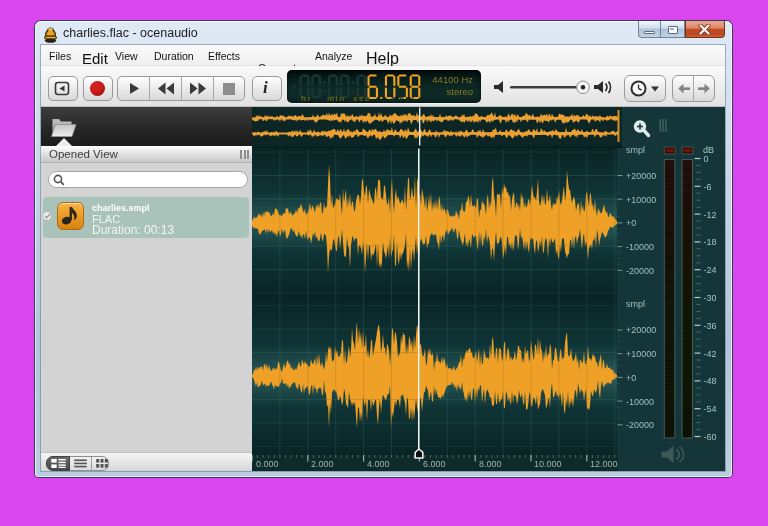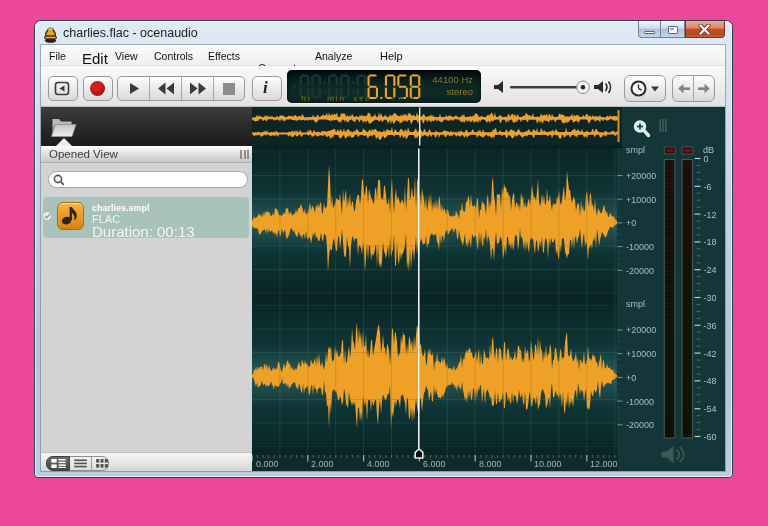--- a/index.html
+++ b/index.html
@@ -1,15 +1,15 @@
 <!DOCTYPE html>
 <html><head><meta charset="utf-8"><style>
 html,body{margin:0;padding:0;background:#000;}
 *{box-sizing:border-box;}
-#page{position:relative;width:768px;height:526px;background:#ec4899;overflow:hidden;font-family:"Liberation Sans",sans-serif;}
+#page{position:relative;width:768px;height:526px;background:#d946ef;overflow:hidden;font-family:"Liberation Sans",sans-serif;}
 .abs{position:absolute;}
 </style></head><body>
 <div id="page">
 
 <div class="abs" style="left:35px;top:21px;width:697px;height:456px;border-radius:6px 6px 4px 4px;background:linear-gradient(#dfeaf5,#c3d3e6 40%,#b3c5da 70%,#bccde0);box-shadow:0 0 0 1px #30404f, inset 0 0 0 1px rgba(255,255,255,.65);"></div>
 <svg class="abs" style="left:43px;top:26px" width="15" height="17" viewBox="0 0 15 17">
 <ellipse cx="7.5" cy="14.6" rx="5.8" ry="2.2" fill="#2e2012"></ellipse>
 <path d="M7.5 2.2 C5.6 2.2 4.6 3.4 4.6 4.6 C3.2 5.6 2.6 7.6 2.6 10.2 L12.4 10.2 C12.4 7.6 11.8 5.6 10.4 4.6 C10.4 3.4 9.4 2.2 7.5 2.2 Z" fill="#eda31f" stroke="#43300f" stroke-width="1.3"></path>
 <rect x="1.6" y="10.2" width="11.8" height="2.6" rx="1.3" fill="#f0b23c" stroke="#43300f" stroke-width="1.1"></rect>
 <path d="M5.2 3.4 C5.8 2.6 9.2 2.6 9.8 3.4" fill="none" stroke="#f7e9c8" stroke-width="1.1"></path>
@@ -22,28 +22,28 @@
 <div class="abs" style="left:644px;top:31px;width:11px;height:3px;background:#fdfdfd;border:1px solid #5a6b80;border-radius:1px;"></div>
 <div class="abs" style="left:668px;top:26px;width:10px;height:8px;border:1px solid #5a6b80;background:#fdfdfd;border-radius:1px;"></div>
 <div class="abs" style="left:670px;top:28px;width:4px;height:2px;background:#9fb2c6;"></div>
 <svg class="abs" style="left:698px;top:24px" width="13" height="11" viewBox="0 0 13 11">
       <path d="M2.5 1.5 L10.5 9.5 M10.5 1.5 L2.5 9.5" stroke="#7a3520" stroke-width="4" stroke-linecap="round"></path>
       <path d="M2.5 1.5 L10.5 9.5 M10.5 1.5 L2.5 9.5" stroke="#f4f4f4" stroke-width="2.4" stroke-linecap="round"></path>
     </svg>
 
 <div class="abs" style="left:40px;top:44px;width:686px;height:428px;border:1px solid rgba(100,120,145,0.55);"></div>
 <div class="abs" style="left:41px;top:45px;width:684px;height:21px;background:linear-gradient(#fbfbfb,#efefef);border-bottom:1px solid #e2e2e2;"></div>
-<div class="abs" style="left:49px;top:50px;font-size:10.5px;color:#111;">File</div>
+<div class="abs" style="left:49px;top:50px;font-size:10.5px;color:#111;">Files</div>
 <div class="abs" style="left:82px;top:50px;font-size:15px;color:#111;">Edit</div>
 <div class="abs" style="left:115px;top:50px;font-size:10.5px;color:#111;">View</div>
-<div class="abs" style="left:154px;top:50px;font-size:10.5px;color:#111;">Controls</div>
+<div class="abs" style="left:154px;top:50px;font-size:10.5px;color:#111;">Duration</div>
 <div class="abs" style="left:208px;top:50px;font-size:10.5px;color:#111;text-align:center;">Effects</div>
 <div class="abs" style="left:258px;top:62px;font-size:10.5px;color:#111;">Generate</div>
 <div class="abs" style="left:315px;top:50px;font-size:10.5px;color:#111;">Analyze</div>
-<div class="abs" style="left:380px;top:50px;font-size:11px;color:#111;">Help</div>
+<div class="abs" style="left:366px;top:50px;font-size:16px;color:#111;">Help</div>
 <div class="abs" style="left:41px;top:66px;width:684px;height:41px;background:linear-gradient(#fafafa,#e9e9e9 70%,#e2e2e2);border-bottom:1px solid #bcbcbc;"></div>
 <div class="abs" style="left:48px;top:76px;width:30px;height:25px;background:linear-gradient(#fefefe,#e9e9e9 55%,#d9d9d9);border:1px solid #9a9a9a;border-radius:5px;"></div>
 <svg class="abs" style="left:54px;top:81px;" width="17" height="15" viewBox="0 0 17 15">
 <rect x="1.5" y="1.5" width="13" height="12" rx="2.5" fill="none" stroke="#3a3a3a" stroke-width="1.6"></rect>
 <polygon points="10.5,4.5 5.5,7.5 10.5,10.5" fill="#3a3a3a"></polygon>
     </svg>
 <div class="abs" style="left:83px;top:76px;width:30px;height:25px;background:linear-gradient(#fefefe,#e9e9e9 55%,#d9d9d9);border:1px solid #9a9a9a;border-radius:5px;"></div>
 <div class="abs" style="left:90px;top:81px;width:15px;height:15px;border-radius:50%;background:radial-gradient(circle at 40% 35%,#d02020 0 30%,#a31010 80%,#7d0a0a);"></div>
 <div class="abs" style="left:117px;top:76px;width:128px;height:25px;background:linear-gradient(#fefefe,#e9e9e9 55%,#d9d9d9);border:1px solid #9a9a9a;border-radius:5px;"></div>
 <div class="abs" style="left:149px;top:77px;width:1px;height:23px;background:#a8a8a8;"></div>
@@ -186,21 +186,21 @@
 <ellipse cx="9.6" cy="18.6" rx="4.8" ry="3.8" fill="#26261f" transform="rotate(-16 9.6 18.6)"></ellipse>
 <rect x="12.6" y="5" width="2.3" height="13" fill="#26261f"></rect>
 <path d="M14.9 4.6 C15.5 8.2 20.3 9.2 19.8 14.2 C19.6 16.4 18.2 17.8 17.1 18.1 C18.0 14.8 17.0 12.4 14.9 10.7 Z" fill="#26261f"></path>
 </svg>
 <div class="abs" style="left:42px;top:211px;width:10px;height:10px;border-radius:50%;background:#ececec;border:1px solid #b5b5b5;"></div>
 <svg class="abs" style="left:44px;top:213px" width="7" height="6" viewBox="0 0 7 6">
       <path d="M1 3 L2.8 4.8 L6 1" fill="none" stroke="#9a9a9a" stroke-width="1.4"></path>
     </svg>
 <div class="abs" style="left:92px;top:203px;font-size:9px;font-weight:bold;color:#fff;">charlies.smpl</div>
 <div class="abs" style="left:92px;top:213px;font-size:11px;color:#f2f6f4;">FLAC</div>
-<div class="abs" style="left:92px;top:223px;font-size:15px;color:#f2f6f4;">Duration: 00:13</div>
+<div class="abs" style="left:92px;top:223px;font-size:12px;color:#f2f6f4;">Duration: 00:13</div>
 <div class="abs" style="left:41px;top:452px;width:211px;height:19px;background:linear-gradient(#f6f6f6,#d6d6d6);border-top:1px solid #c2c2c2;"></div>
 <div class="abs" style="left:46px;top:456px;width:63px;height:15px;border-radius:7px;background:linear-gradient(#f2f2f2,#dcdcdc);border:1px solid #8e8e8e;"></div>
 <div class="abs" style="left:46px;top:456px;width:24px;height:15px;border-radius:7px 0 0 7px;background:linear-gradient(#6a6a6a,#474747);border:1px solid #424242;"></div>
 <div class="abs" style="left:91px;top:456px;width:1px;height:15px;background:#9a9a9a;"></div>
 <svg class="abs" style="left:51px;top:459px" width="15" height="9" viewBox="0 0 16 10">
 <rect x="0" y="0" width="6" height="4" fill="#fff"></rect>
       <rect x="0" y="6" width="6" height="4" fill="#fff"></rect>
 <rect x="8" y="0" width="8" height="1.6" fill="#fff"></rect>
       <rect x="8" y="3" width="8" height="1.6" fill="#fff"></rect>
 <rect x="8" y="6" width="8" height="1.6" fill="#fff"></rect>

